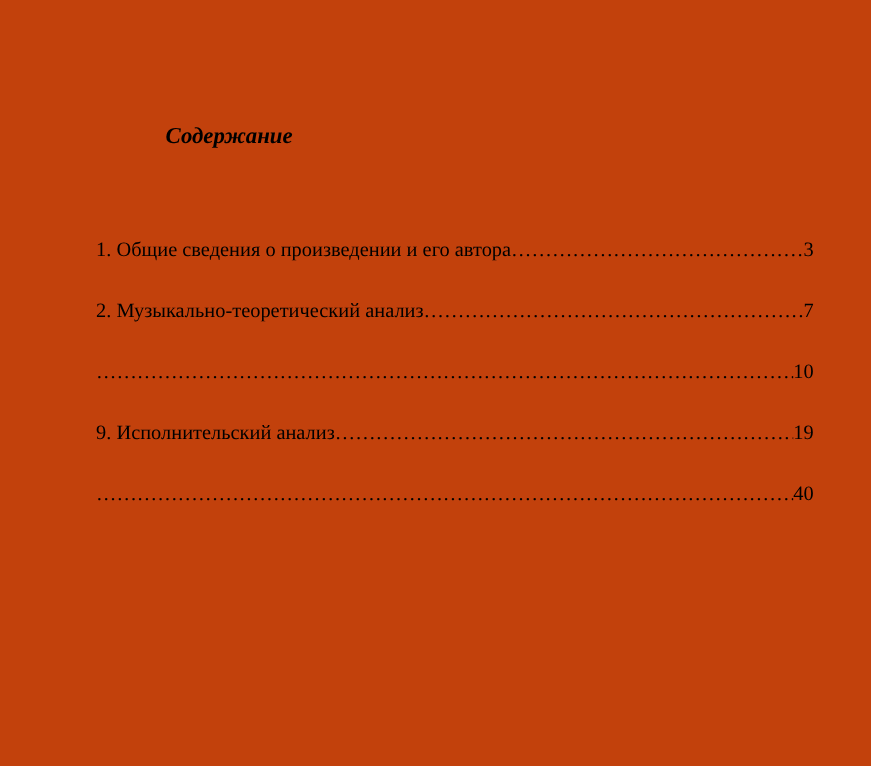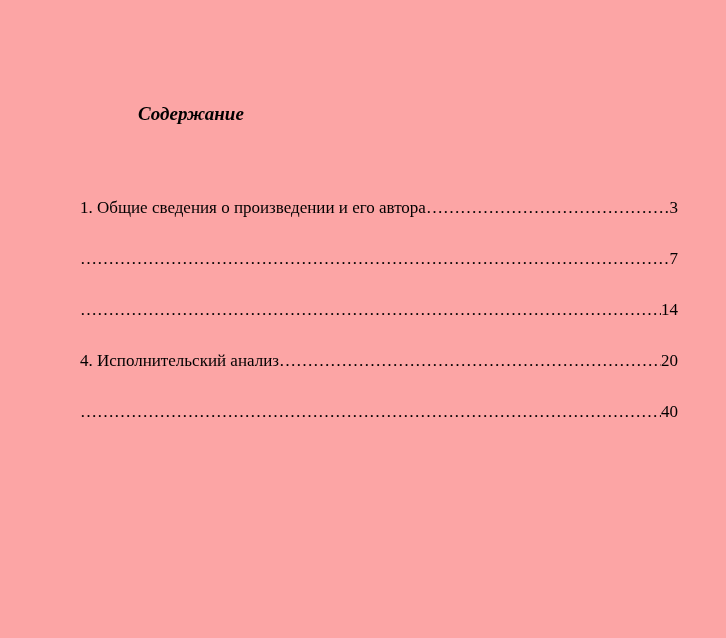--- a/index.html
+++ b/index.html
@@ -12,21 +12,21 @@
       height: 638px;
       position: relative;
       overflow: hidden;
       font-family: "Liberation Serif", "DejaVu Serif", serif;
       color: #000000;
     }
     .page {
       position: absolute;
       left: 0; top: 0;
       width: 726px; height: 638px;
-      background: #fca5a5;
+      background: #c2410c;
     }
     .toc-title {
       position: absolute;
       left: 138px;
       top: 102px;
       font-size: 19px;
       font-weight: bold;
       font-style: italic;
       line-height: 24px;
       margin: 0;
@@ -72,30 +72,31 @@
 <div class="page">
   <h1 class="toc-title">Содержание</h1>
 
   <ul class="toc-list">
     <li class="toc-entry">
       <span class="toc-label">1. Общие сведения о произведении и его автора</span>
       <span class="toc-leader"></span>
       <span class="toc-page">3</span>
     </li>
     <li class="toc-entry">
+      <span class="toc-label">2. Музыкально-теоретический анализ</span>
       <span class="toc-leader"></span>
       <span class="toc-page">7</span>
     </li>
     <li class="toc-entry">
       <span class="toc-leader"></span>
-      <span class="toc-page">14</span>
+      <span class="toc-page">10</span>
     </li>
     <li class="toc-entry">
-      <span class="toc-label">4. Исполнительский анализ</span>
+      <span class="toc-label">9. Исполнительский анализ</span>
       <span class="toc-leader"></span>
-      <span class="toc-page">20</span>
+      <span class="toc-page">19</span>
     </li>
     <li class="toc-entry">
       <span class="toc-leader"></span>
       <span class="toc-page">40</span>
     </li>
   </ul>
 </div>
 
 </body></html>

